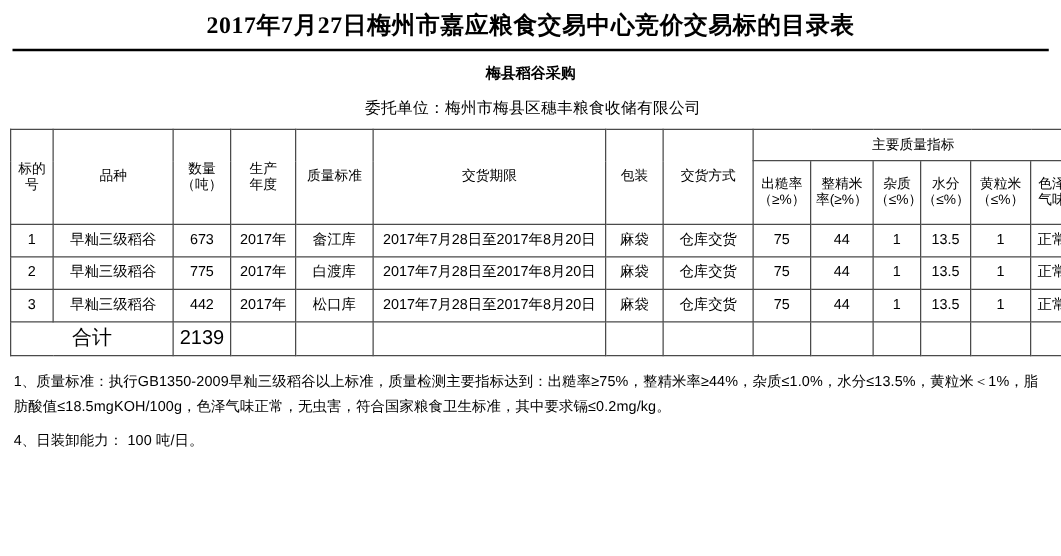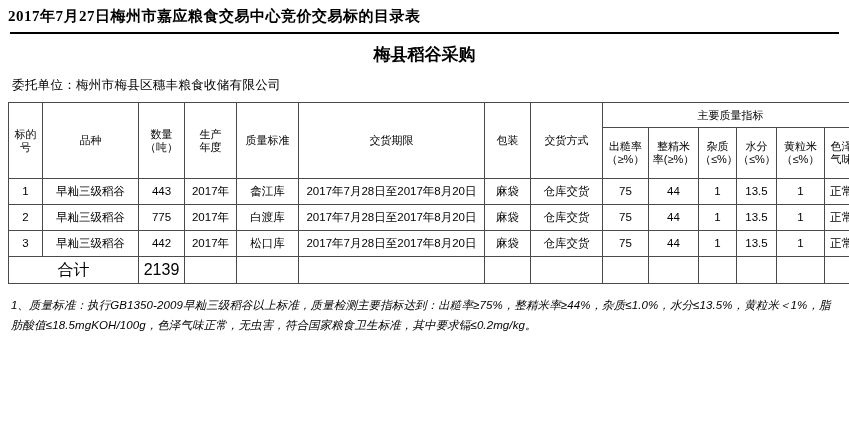--- a/index.html
+++ b/index.html
@@ -15,43 +15,45 @@
     overflow: hidden;
   }
   .page {
     position: relative;
     width: 849px;
     height: 445px;
     box-sizing: border-box;
     padding: 0 8px;
   }
   .doc-title {
-    font-size: 15px;
+    text-align: center;
+    font-size: 19px;
     font-weight: bold;
     letter-spacing: 0.5px;
     padding-top: 7px;
     padding-bottom: 6px;
     font-family: "Liberation Serif", serif;
   }
   .title-rule {
     height: 2px;
     background: #000;
     margin: 0 2px 9px 2px;
   }
   .sub-title {
     text-align: center;
-    font-size: 17px;
+    font-size: 12px;
     font-weight: bold;
     padding-bottom: 11px;
     font-family: "Liberation Serif", serif;
   }
   .entrust {
     font-size: 12.5px;
     padding: 0 0 8px 4px;
     letter-spacing: 0.3px;
+    text-align: center;
   }
   table.main {
     border-collapse: collapse;
     width: 833px;
     table-layout: fixed;
     font-size: 11px;
   }
   table.main th, table.main td {
     border: 1px solid #4a4a4a;
     text-align: center;
@@ -85,21 +87,20 @@
   .total-row td { height: 22px; }
   .notes {
     padding-top: 12px;
     font-size: 11.5px;
     line-height: 1.72;
     letter-spacing: 0.1px;
   }
   .notes p {
     margin: 0 0 7px 0;
     padding-left: 3px;
-    font-style: italic;
   }
   .two-line {
     line-height: 1.15;
   }
   .two-line span { display: block; text-align: center; }
 </style>
 </head>
 <body>
 
 <div class="page">
@@ -171,21 +172,21 @@
         <th class="two-line">
           <span>色泽</span>
           <span>气味</span>
         </th>
       </tr>
     </thead>
     <tbody>
       <tr>
         <td class="datacell">1</td>
         <td class="datacell">早籼三级稻谷</td>
-        <td class="datacell">443</td>
+        <td class="datacell">673</td>
         <td class="datacell">2017年</td>
         <td class="datacell">畲江库</td>
         <td class="datacell">2017年7月28日至2017年8月20日</td>
         <td class="datacell">麻袋</td>
         <td class="datacell">仓库交货</td>
         <td class="datacell">75</td>
         <td class="datacell">44</td>
         <td class="datacell">1</td>
         <td class="datacell">13.5</td>
         <td class="datacell">1</td>
@@ -236,15 +237,16 @@
         <td></td>
         <td></td>
         <td></td>
         <td></td>
       </tr>
     </tbody>
   </table>
 
   <div class="notes">
     <p>1、质量标准：执行GB1350-2009早籼三级稻谷以上标准，质量检测主要指标达到：出糙率≥75%，整精米率≥44%，杂质≤1.0%，水分≤13.5%，黄粒米＜1%，脂肪酸值≤18.5mgKOH/100g，色泽气味正常，无虫害，符合国家粮食卫生标准，其中要求镉≤0.2mg/kg。</p>
+    <p>4、日装卸能力：  100 吨/日。</p>
   </div>
 
 </div>
 
 </body></html>

